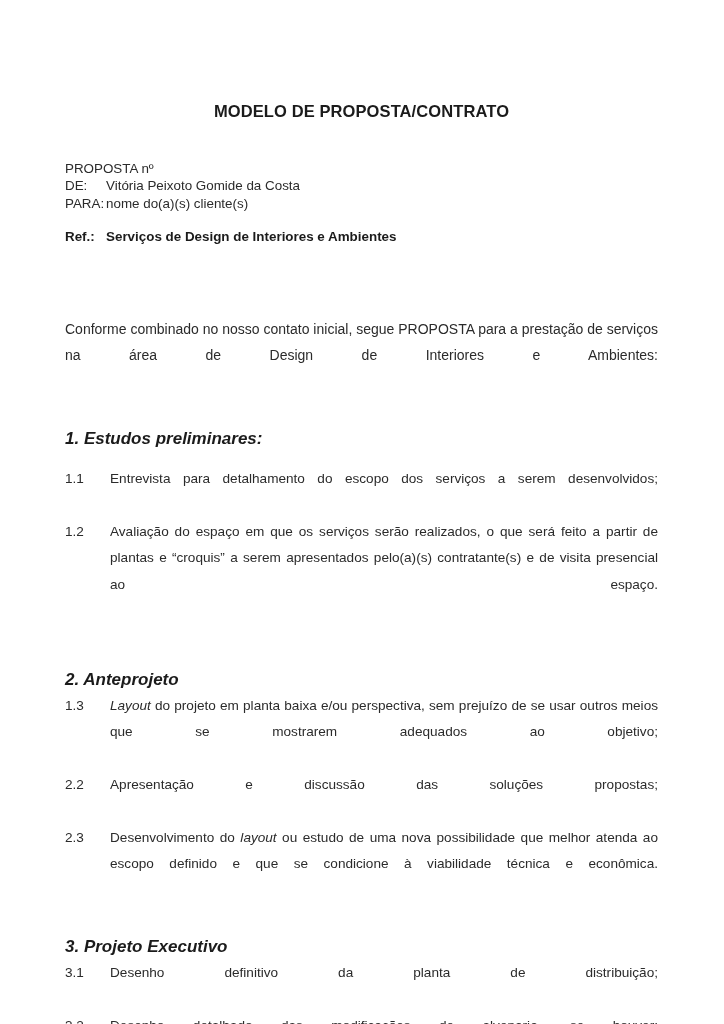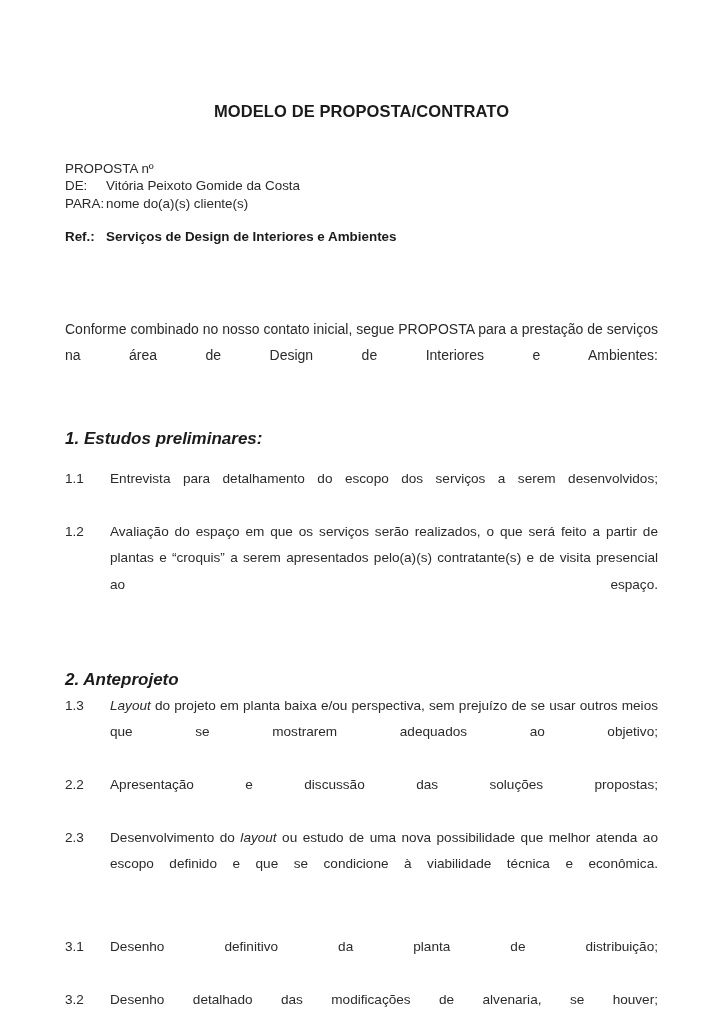--- a/index.html
+++ b/index.html
@@ -197,20 +197,21 @@
           <span class="item-text">Apresentação e discussão das soluções propostas;</span>
         </div>
         <div class="item">
           <span class="item-num">2.3</span>
           <span class="item-text"><span>Desenvolvimento do </span><i>layout</i><span> ou estudo de uma nova possibilidade que melhor atenda ao escopo definido e que se condicione à viabilidade técnica e econômica.</span></span>
         </div>
       </div>
     </div>
 
     <div class="section section-3">
+      <div class="section-heading">3. Projeto Executivo</div>
       <div class="items">
         <div class="item">
           <span class="item-num">3.1</span>
           <span class="item-text">Desenho definitivo da planta de distribuição;</span>
         </div>
         <div class="item">
           <span class="item-num">3.2</span>
           <span class="item-text">Desenho detalhado das modificações de alvenaria, se houver;</span>
         </div>
 

